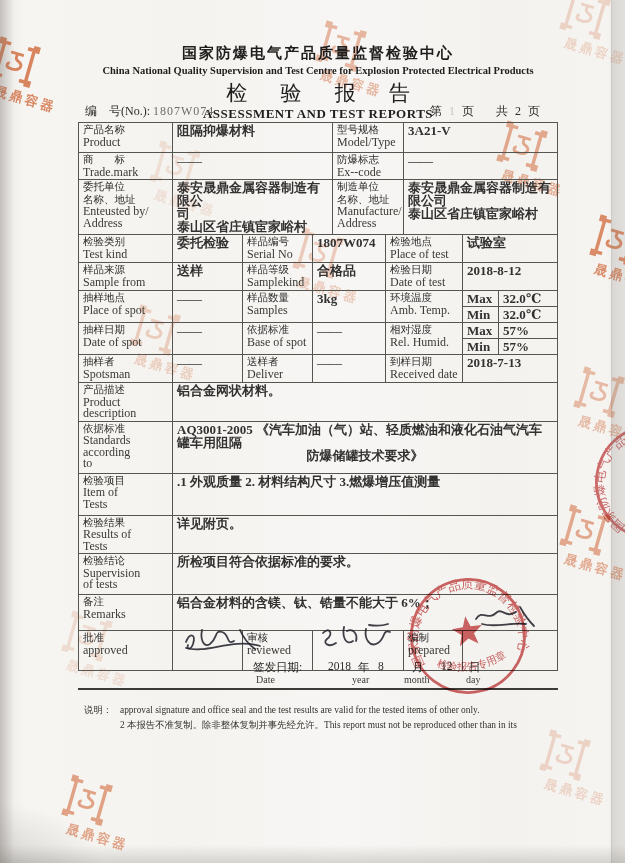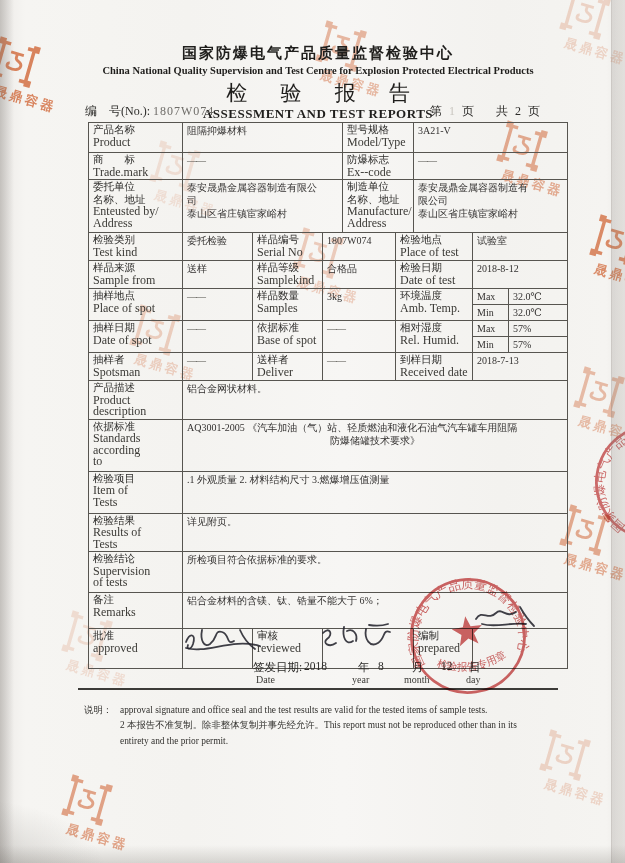--- a/index.html
+++ b/index.html
@@ -35,26 +35,26 @@
   .org-en{font-size:10.5px;font-weight:bold;margin-top:2px;}
   .title-cn{font-size:21px;font-weight:normal;letter-spacing:14px;margin-top:3px;text-indent:14px;}
   .title-en{font-size:13px;font-weight:bold;letter-spacing:.5px;margin-top:-1px;}
   .no-row{position:absolute;left:78px;top:103px;width:480px;font-size:12px;color:#2c2b29;}
   .no-left{position:absolute;left:7px;}
   .no-num{color:#6e6c68;letter-spacing:1px;}
   .no-right{position:absolute;right:16px;letter-spacing:2px;}
   .faint-1{color:#c9c6c0;}
 
   
-  table.rpt{position:absolute;left:88px;top:122px;border-collapse:collapse;table-layout:fixed;
+  table.rpt{position:absolute;left:78px;top:122px;border-collapse:collapse;table-layout:fixed;
     width:479px;color:#2e2d2b;}
   table.rpt td{border:1px solid #575550;padding:1px 4px;vertical-align:top;overflow:hidden;}
   .cn{font-size:10.5px;line-height:12.5px;}
   .en{font-size:12px;line-height:11.5px;color:#3a3935;}
-  .vc{font-size:10px;line-height:13px;color:#333130;}
+  .vc{font-size:13px;line-height:13px;color:#333130;font-weight:bold;}
   .dash{color:#55534f;letter-spacing:-1px;}
   .std2{text-align:center;}
 
   
   .issue{position:absolute;left:0;top:660px;width:625px;height:32px;font-size:11.5px;color:#2c2b29;}
   .issue .it{position:absolute;top:0;}
   .issue .e{position:absolute;top:14px;font-size:10px;color:#3a3935;}
   .hrule{position:absolute;left:78px;top:688px;width:480px;height:2px;background:#3c3b38;}
 
   
@@ -474,37 +474,36 @@
             <div class="en">prepared</div>
           </td>
       <td colspan="2"></td>
     </tr>
   </tbody>
     </table>
 
   <div class="issue">
     <span class="it" style="left:253px">签发日期:</span>
     <span class="e" style="left:256px">Date</span>
-    <span class="it" style="left:304px">2018</span>
+    <span class="it" style="left:328px">2018</span>
     <span class="it" style="left:358px">年</span>
     <span class="e" style="left:352px">year</span>
     <span class="it" style="left:378px">8</span>
     <span class="it" style="left:412px">月</span>
     <span class="e" style="left:404px">month</span>
     <span class="it" style="left:441px">12</span>
     <span class="it" style="left:469px">日</span>
     <span class="e" style="left:466px">day</span>
   </div>
   <div class="hrule"></div>
 
   <div class="notes">
     <span class="prefix">说明：</span>
-    <div class="nline">approval signature and office seal and the test results are valid for the tested items of sample tests.</div>
+    <div class="nline">approval signature and office seal and the test results are valid for the tested items of other only.</div>
     <div class="nline">2 本报告不准复制。除非整体复制并事先经允许。This report must not be reproduced other than in its</div>
-    <div class="nline">entirety and the prior permit.</div>
   </div>
 
   <svg class="sig" style="left:178px;top:620px" width="90" height="38" viewBox="0 0 90 38">
     <path d="M8,22 C12,12 18,14 15,24 C13,30 8,30 10,25"></path>
     <path d="M24,10 C22,20 26,28 32,24 C40,18 36,10 44,12 C52,14 48,26 56,21"></path>
     <path d="M8,28 C28,34 54,18 82,26"></path>
     <path d="M62,10 C65,17 70,24 77,29"></path>
   </svg>
   <svg class="sig" style="left:316px;top:619px" width="84" height="38" viewBox="0 0 84 38">
     <path d="M7,14 C13,7 18,15 11,20 C6,24 13,29 20,24"></path>

